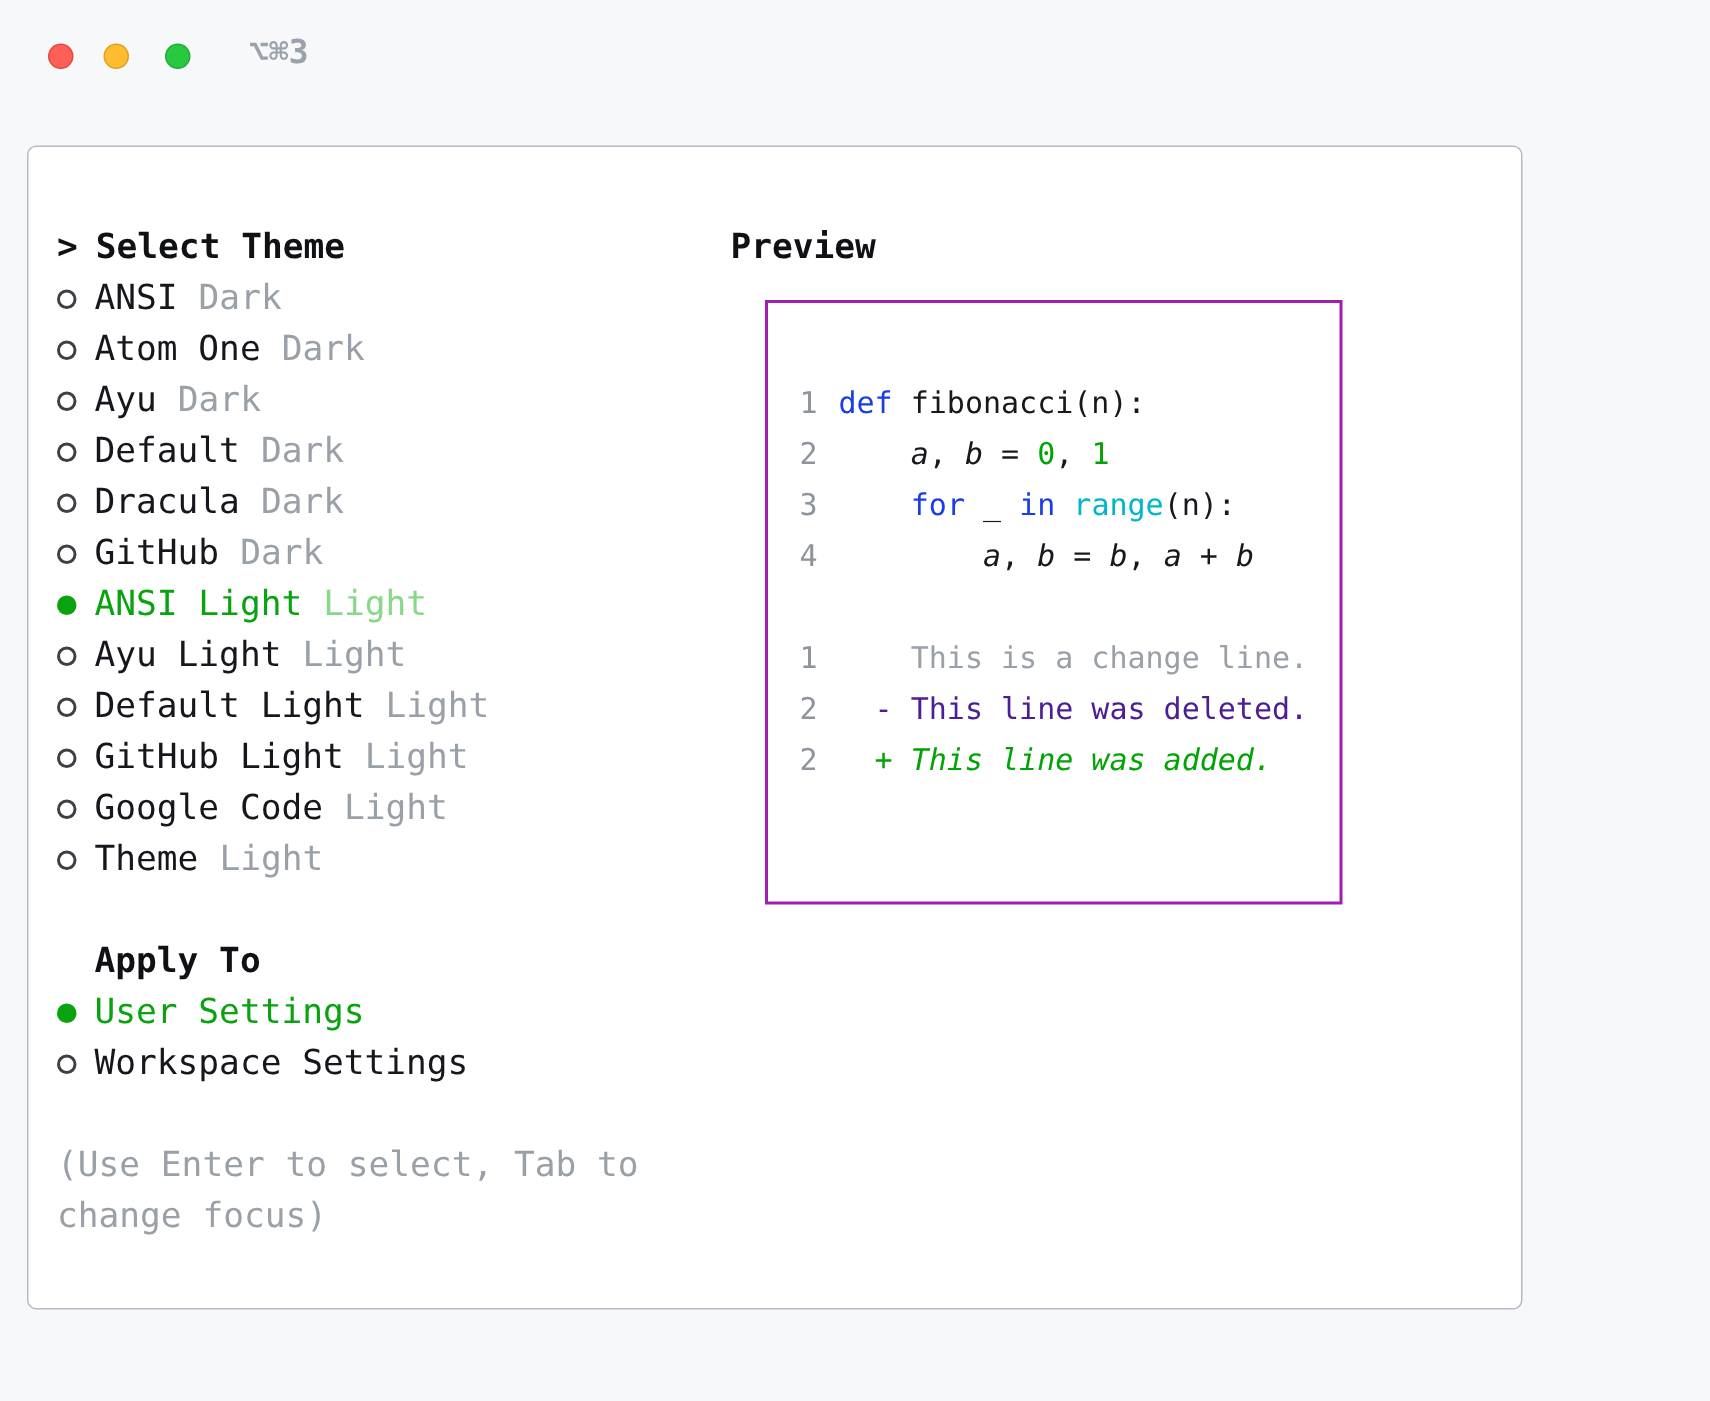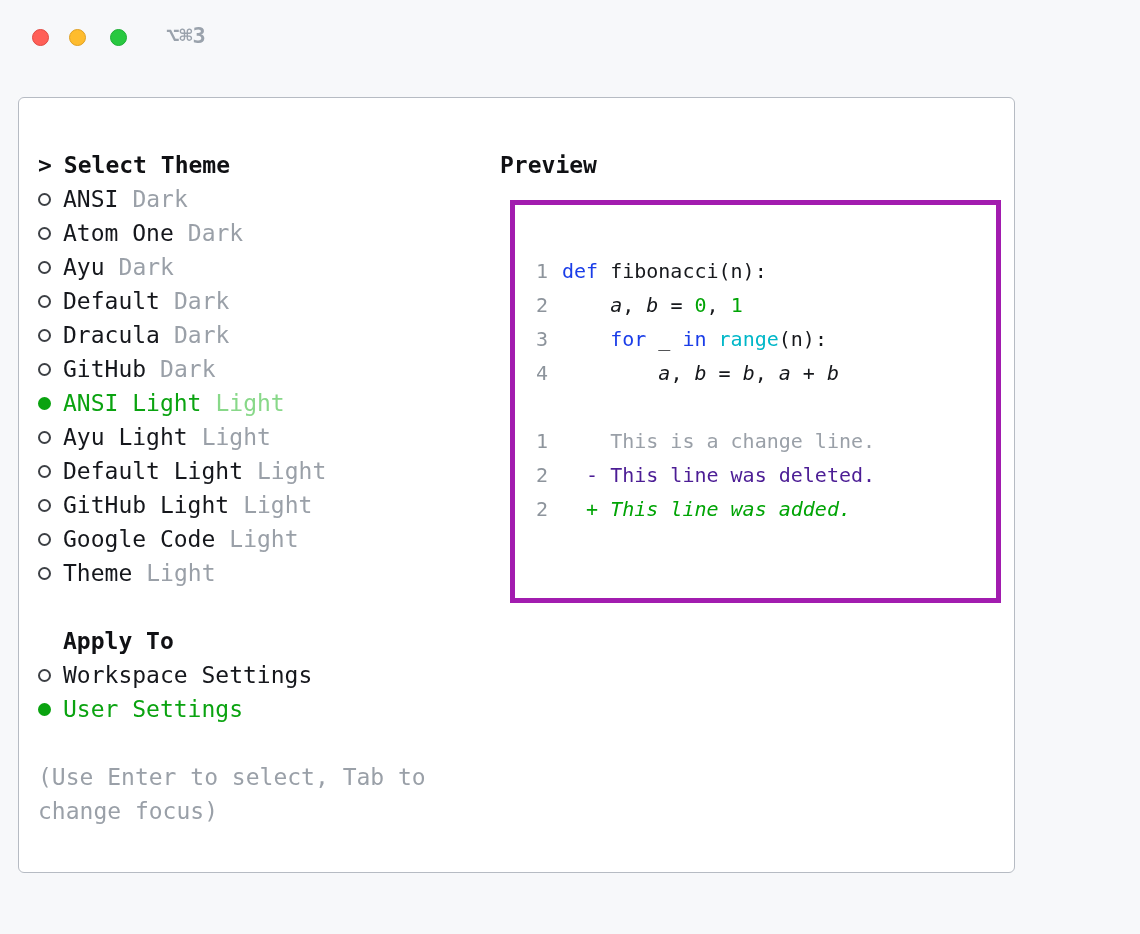--- a/index.html
+++ b/index.html
@@ -39,26 +39,26 @@
   }
   .radio.sel { background:#0aa310; border-color:#0aa310; }
   .name { color:#15171c; }
   .variant { color:#9aa0a8; margin-left:14px; }
   .row.selected .name { color:#0aa310; }
   .row.selected .variant { color:#88d889; }
   .hint { width:430px; line-height:34px; color:#9aa0a8; font-size:23px; }
 
   
   .preview-heading {
-    position:absolute; left:481px; top:50px; height:34px;
+    position:absolute; left:468px; top:50px; height:34px;
     display:flex; align-items:center; font-size:23px; font-weight:700; color:#101114;
   }
   .preview-box {
-    position:absolute; left:491px; top:102px; width:491px; height:403px;
-    border:5px solid #a21caf; background:#ffffff;
+    position:absolute; left:491px; top:102px; width:385px; height:403px;
+    border:2px solid #a21caf; background:#ffffff;
     padding:49px 0 0 20px; font-size:20px;
   }
   .code-line { line-height:34px; height:34px; white-space:pre; }
   .lineno { display:inline-block; width:13px; text-align:right; margin-right:14px; color:#8d949c; }
   .tk-plain   { color:#16181c; }
   .tk-kw      { color:#1a3de8; }
   .tk-var     { color:#16181c; font-style:italic; }
   .tk-num     { color:#00a405; }
   .tk-builtin { color:#00b7c8; }
   .tk-ctx     { color:#9aa0a8; }
@@ -148,27 +148,27 @@
           </div>
         </div>
 
       <div class="row blank"></div>
 
       <div class="row heading">
         <span class="indent">Apply To</span>
       </div>
 
       <div id="apply-options">
+          <div class="row selected">
+            <span class="radio sel"></span>
+            <span class="name">User Settings</span>
+          </div>
           <div class="row">
             <span class="radio"></span>
             <span class="name">Workspace Settings</span>
-          </div>
-          <div class="row selected">
-            <span class="radio sel"></span>
-            <span class="name">User Settings</span>
           </div>
         </div>
 
       <div class="row blank"></div>
 
       <div class="hint">(Use Enter to select, Tab to change focus)</div>
     </div>
 
     <div class="preview-heading">Preview</div>
 

